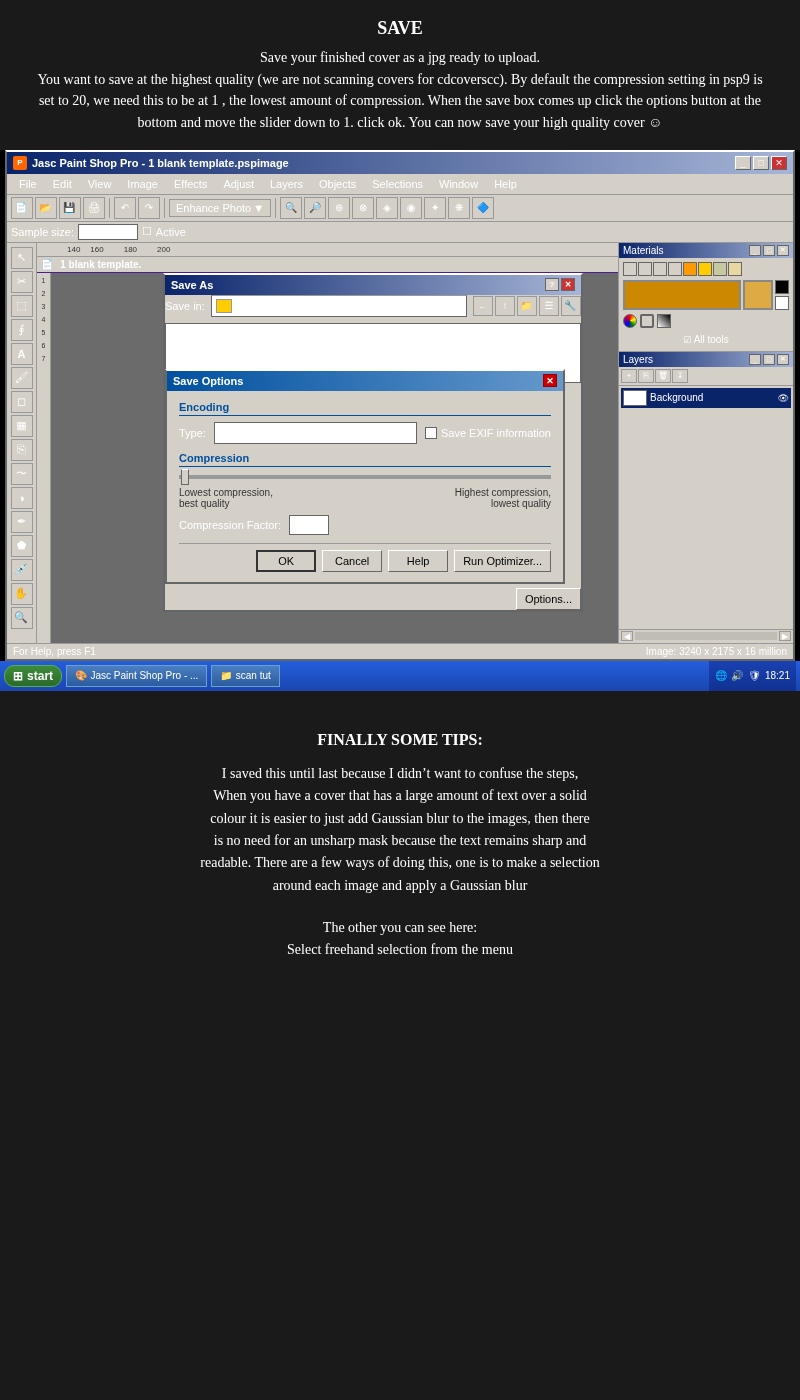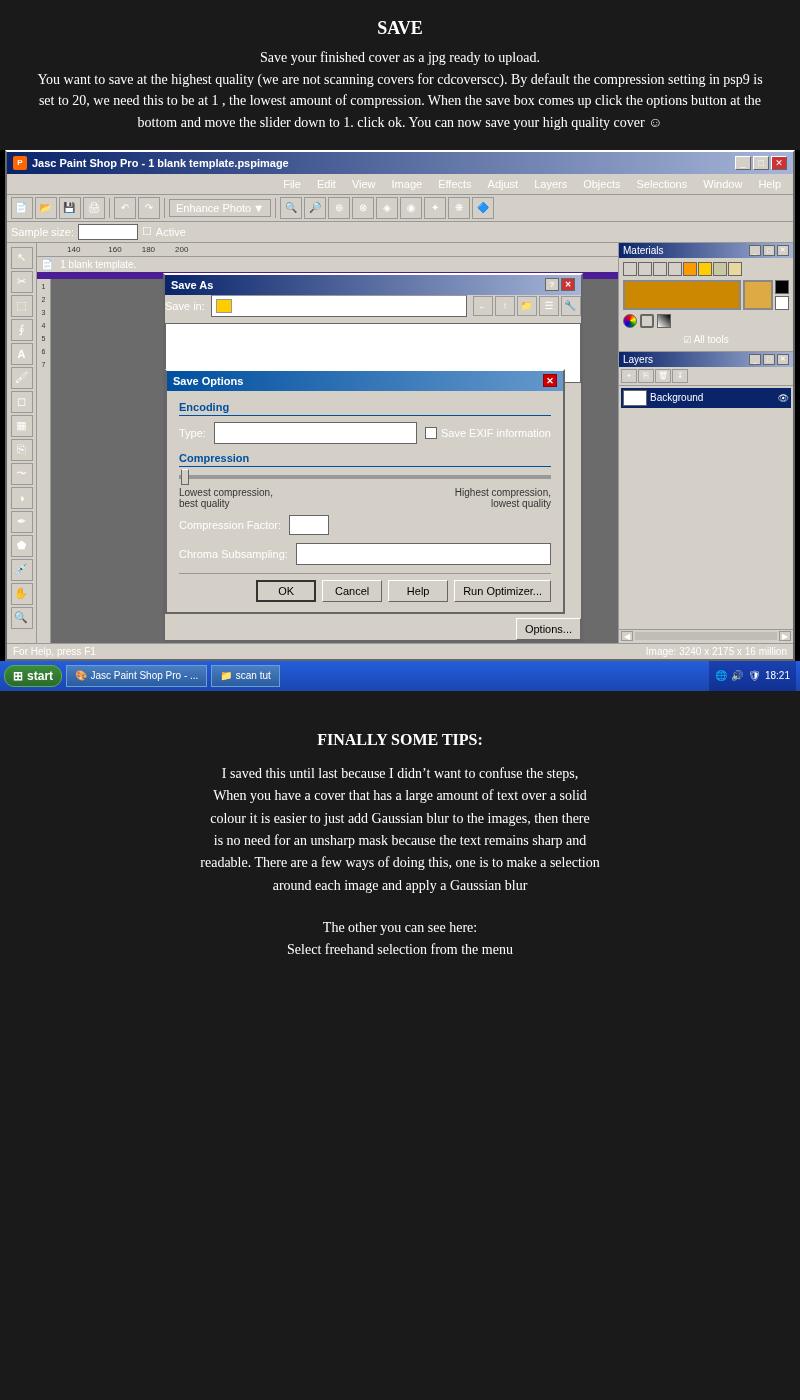--- a/index.html
+++ b/index.html
@@ -93,21 +93,20 @@
       cursor: pointer;
     }
 
     
     .menubar {
       background: #d4d0c8;
       display: flex;
       gap: 0;
       padding: 2px 4px;
       border-bottom: 1px solid #999;
-      justify-content: flex-end;
     }
     .menu-item {
       padding: 2px 8px;
       font-size: 11px;
       cursor: pointer;
     }
 
     
     .toolbar {
       background: #d4d0c8;
@@ -698,27 +697,27 @@
         <div class="tool-btn">◑</div>
         <div class="tool-btn">✒</div>
         <div class="tool-btn">⬟</div>
         <div class="tool-btn">💉</div>
         <div class="tool-btn">✋</div>
         <div class="tool-btn">🔍</div>
       </div>
 
       <div class="canvas-area">
         <div class="ruler-top">
-          <span style="margin-right:28px;font-size:8px;">140</span>
+          <span style="margin-right:10px;font-size:8px;">140</span>
           <span style="margin-right:20px;font-size:8px;">160</span>
           <span style="margin-right:20px;font-size:8px;">180</span>
           <span style="margin-right:20px;font-size:8px;">200</span>
         </div>
 
-        <div style="background:#d4d0c8;border-bottom:7px solid #4c1d95;padding:2px 4px;font-size:10px;">
+        <div style="background:#d4d0c8;border-bottom:1px solid #4c1d95;padding:2px 4px;font-size:10px;font-weight:bold;">
           <span style="margin-right:4px;">📄</span>
           <span>1 blank template.</span>
         </div>
         <div class="canvas-thumb">
           <div style="display:flex;flex:1;">
 
             <div style="width:14px;background:#d4d0c8;border-right:1px solid #999;font-size:7px;display:flex;flex-direction:column;align-items:center;padding-top:4px;gap:6px;color:#333;">
               <span>1</span>
                 <span>2</span>
                 <span>3</span>
@@ -897,27 +896,20 @@
                       <span>Lowest compression,<br>best quality</span>
                       <span style="text-align:right;">Highest compression,<br>lowest quality</span>
                     </div>
                   </div>
                   <div class="so-row">
                     <span class="so-label">Compression Factor:</span>
                     <div class="compression-value-box">
                       <span>1</span>
                     </div>
                   </div>
-                  <div class="so-row">
-                    <span class="so-label">Chroma Subsampling:</span>
-                    <div class="so-dropdown">
-                      <span>YCbCr 1x1  1x1  1x1  (None)</span>
-                      <span class="so-dropdown-arrow">▼</span>
-                    </div>
-                  </div>
                 </div>
 
                 <div class="so-buttons-row">
                   <button class="so-btn so-btn-primary">OK</button>
                   <button class="so-btn">Cancel</button>
                   <button class="so-btn">Help</button>
                   <button class="so-btn">Run Optimizer...</button>
                 </div>
               </div>
             </div>

